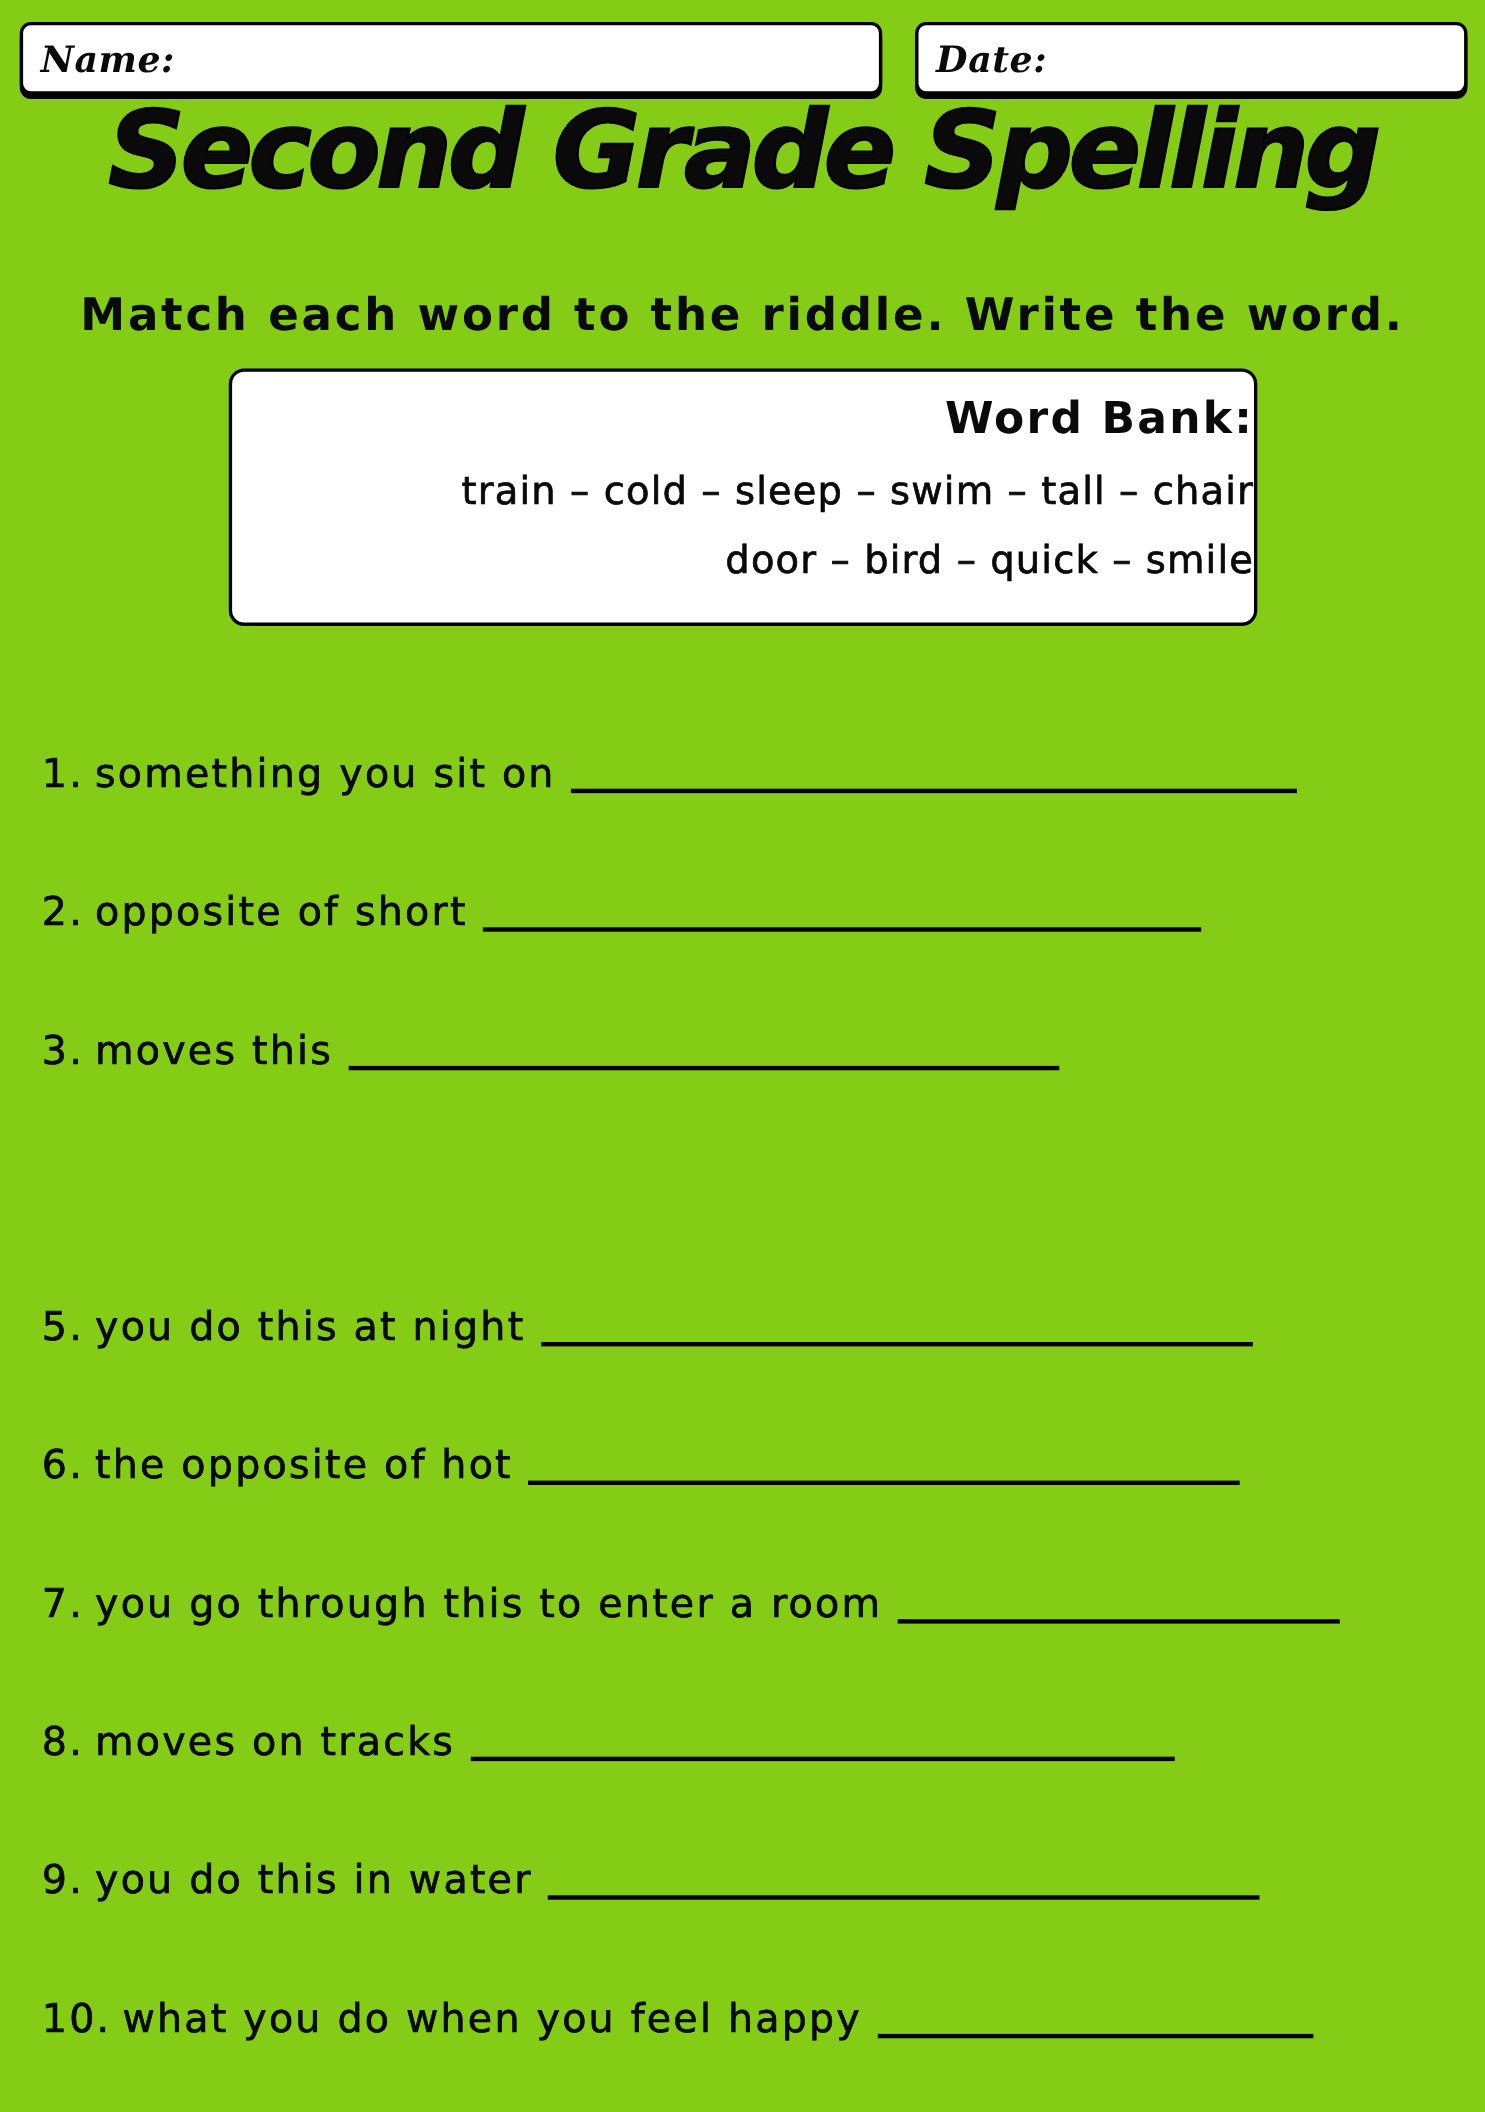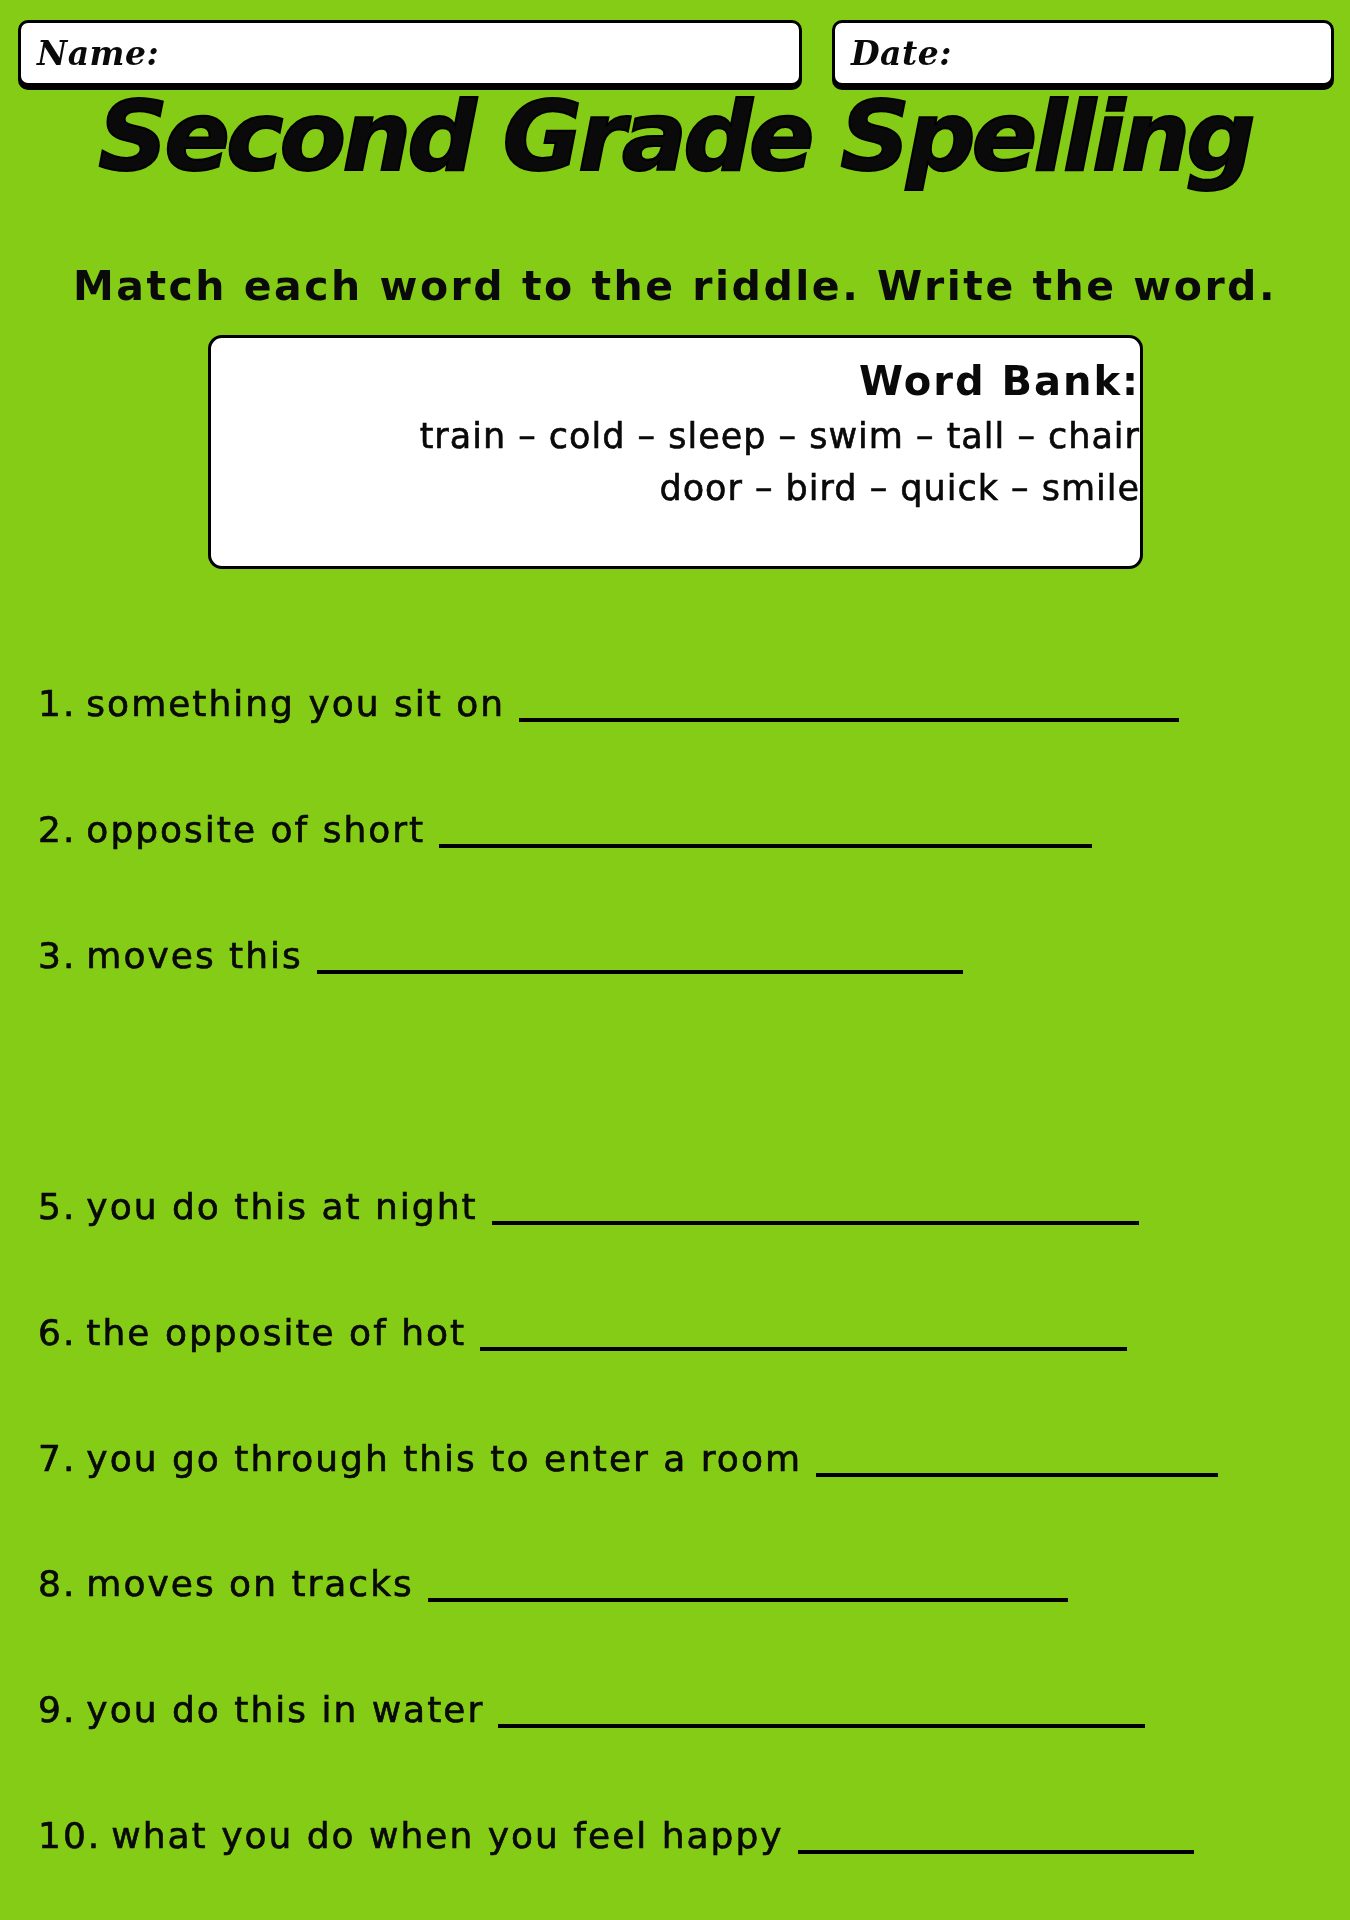--- a/index.html
+++ b/index.html
@@ -30,21 +30,21 @@
     position:absolute;top:262px;left:0;width:100%;text-align:center;
     font-size:41px;font-weight:bold;letter-spacing:2.5px;white-space:nowrap;
   }
   
   .word-bank{
     position:absolute;left:208px;top:335px;width:935px;height:234px;
     box-sizing:border-box;border:3px solid #000;border-radius:14px;
     text-align:right;padding-top:20px;background:#fff;
   }
   .wb-heading{font-size:40px;font-weight:bold;letter-spacing:2px;}
-  .wb-row{font-size:35px;letter-spacing:1px;margin-top:12px;-webkit-text-stroke:0.6px #000;}
+  .wb-row{font-size:35px;letter-spacing:1px;margin-top:23px;-webkit-text-stroke:0.6px #000;}
   
   .q-row{
     position:absolute;left:38px;white-space:nowrap;line-height:40px;
     font-size:36px;letter-spacing:2px;text-align:right;-webkit-text-stroke:0.6px #000;
   }
   .q-num{margin-right:10px;}
   .blank{
     display:inline-block;height:0;border-bottom:4px solid #000;
     margin-left:14px;transform:translateY(6px);-webkit-text-stroke:0;
   }

